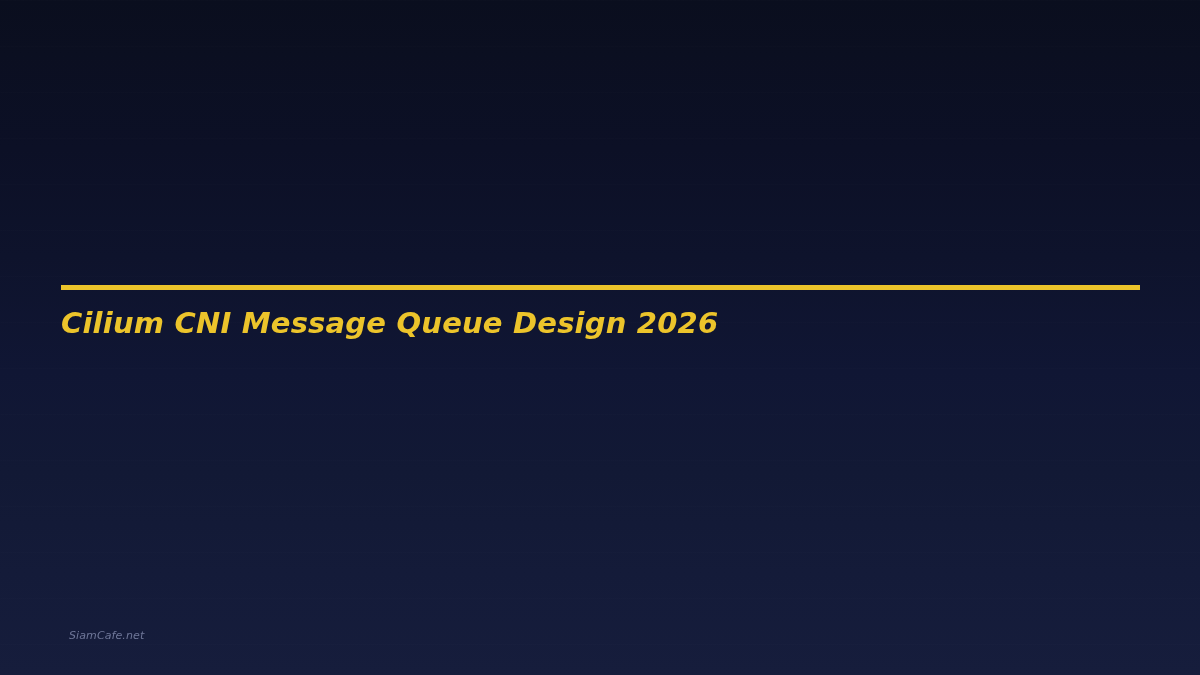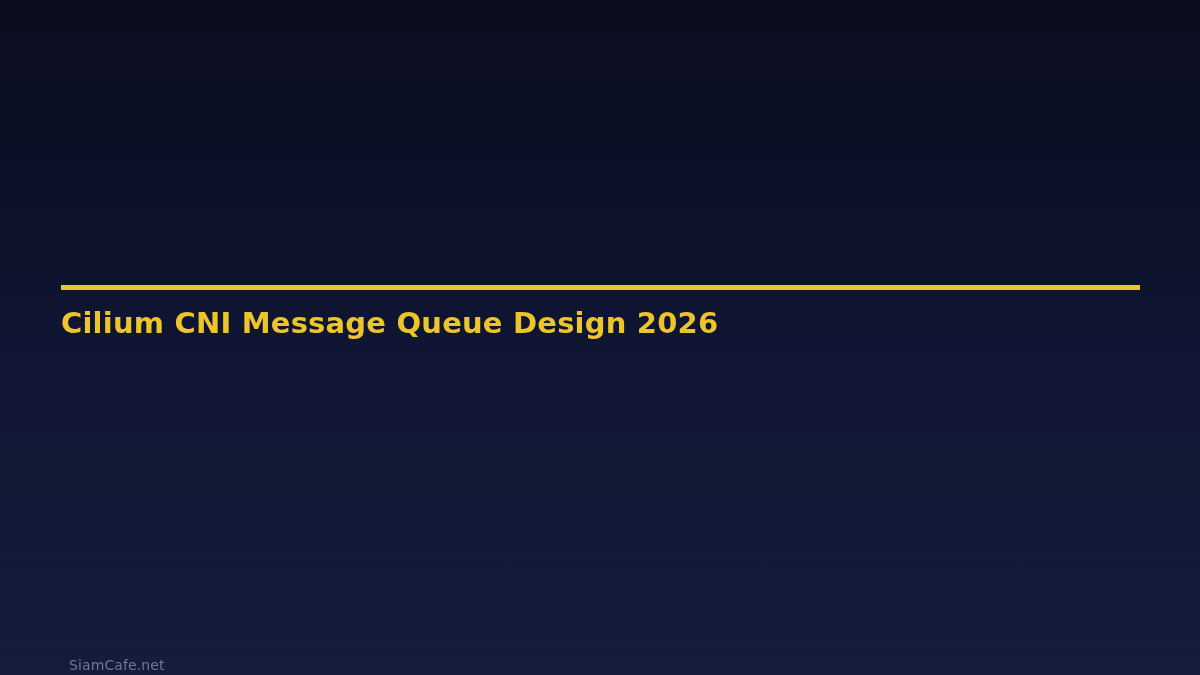--- a/index.html
+++ b/index.html
@@ -25,20 +25,21 @@
       #0a0e1e 0%,
       #0b0f21 8%,
       #0c1026 22%,
       #0e132c 38%,
       #101634 55%,
       #121935 70%,
       #141b39 85%,
       #161d3c 100%
     );
     overflow: hidden;
+    font-style: italic;
   }
 
   
   .band-overlay {
     position: absolute;
     inset: 0;
     pointer-events: none;
     background: repeating-linear-gradient(
       180deg,
       rgba(255,255,255,0.006) 0px,
@@ -70,25 +71,24 @@
     letter-spacing: 0.2px;
     line-height: 1.15;
     color: #ecc42b;
     white-space: nowrap;
   }
 
   .footer {
     position: absolute;
     left: 69px;
     top: 629px;
-    font-size: 14px;
+    font-size: 11px;
     font-weight: normal;
     color: #6f7799;
     letter-spacing: 0.1px;
-    margin-top: 28px;
   }
 </style>
 </head>
 <body>
 
 <div class="slide">
 
   <div class="band-overlay"></div>
 
   <div class="title-block">

